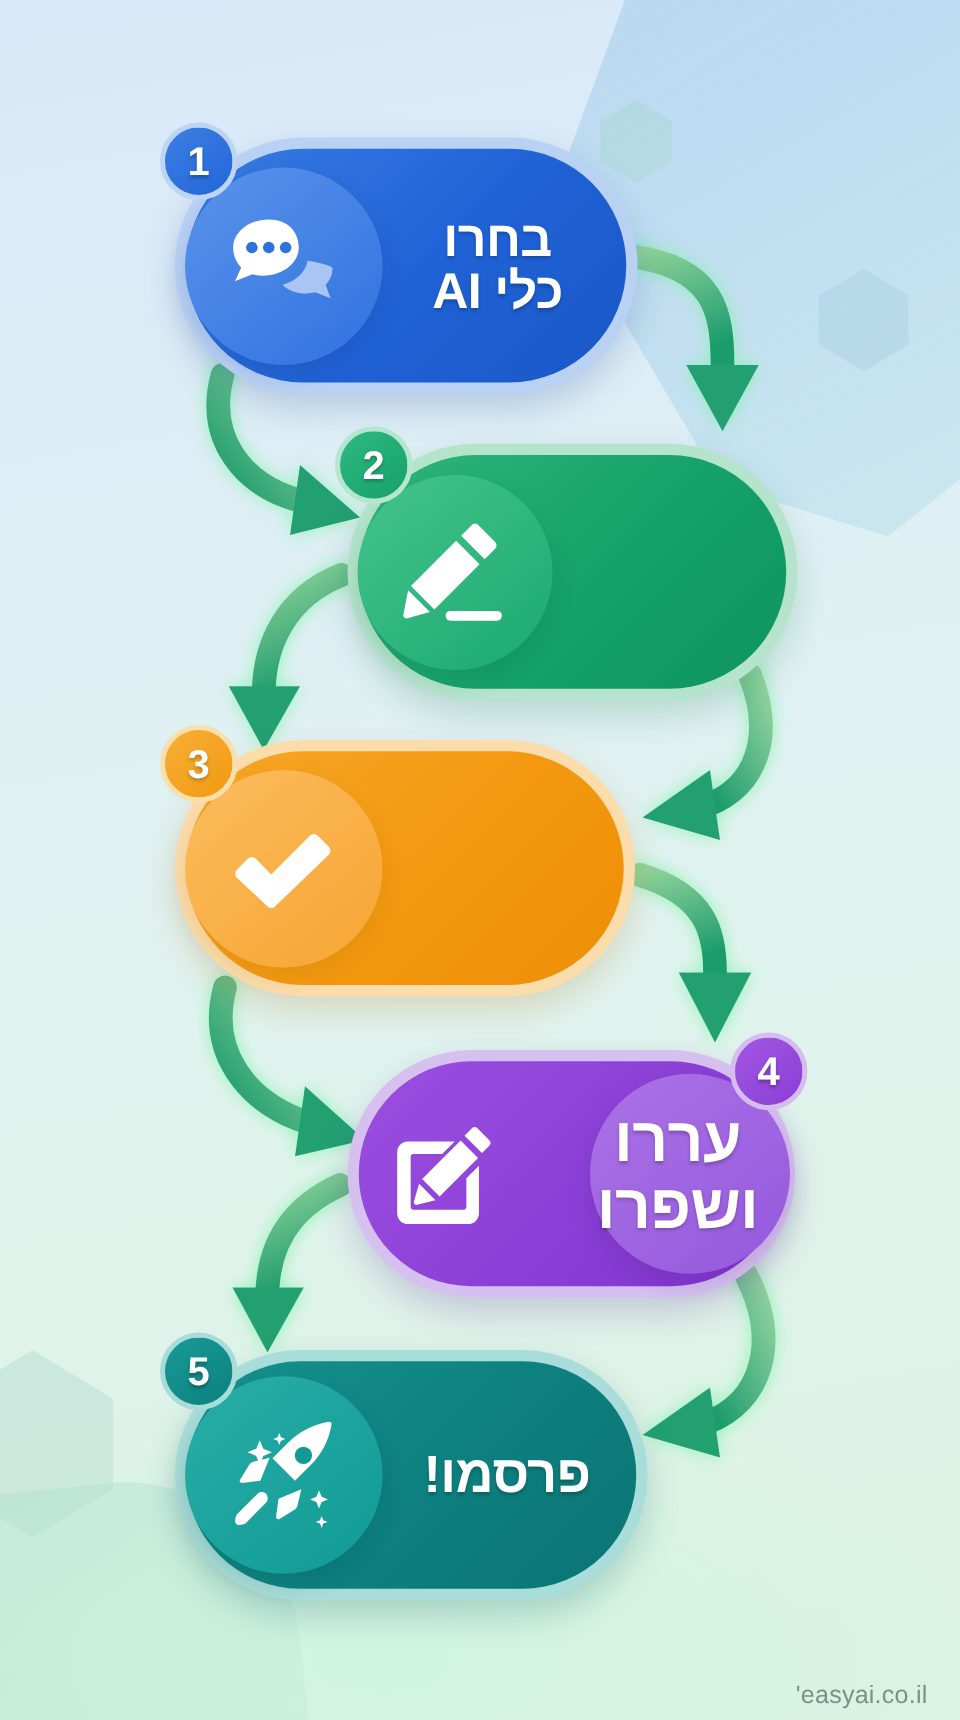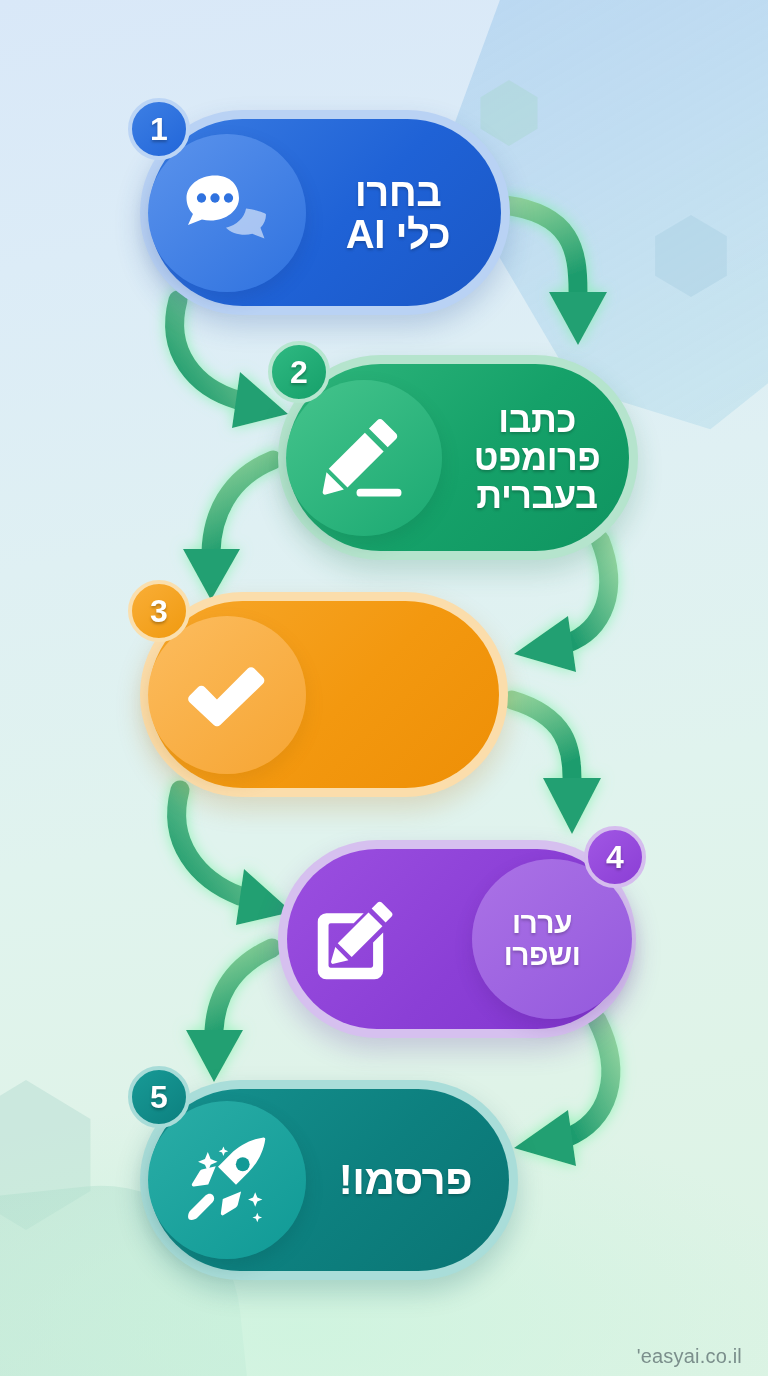--- a/index.html
+++ b/index.html
@@ -193,21 +193,21 @@
   }
   #step4 .pill-inner {
     background: linear-gradient(135deg, #9b4fe0 0%, #8b3fd6 55%, #8135cf 100%);
   }
   #step4 .icon-circle {
     right: 4px; top: 50%; transform: translateY(-50%);
     width: 160px; height: 160px;
     background: linear-gradient(140deg, #ab72e6, #9459dd);
     box-shadow: 0 8px 18px rgba(70,30,120,.18);
   }
-  #step4 .label { right: 24px; top: 50%; transform: translateY(-50%); width: 140px; font-size: 30px; z-index: 3; }
+  #step4 .label { right: 24px; top: 50%; transform: translateY(-50%); width: 140px; font-size: 50px; z-index: 3; }
   #step4 .badge {
     right: -10px; top: -14px;
     background: linear-gradient(140deg, #a157e4, #8b3ed5);
     border: 4px solid #d5bdee;
   }
 
   
   #step5 { left: 140px; top: 1080px; width: 378px; height: 200px; }
   #step5 .pill {
     background: #a9ddd9;
@@ -338,23 +338,20 @@
     <div class="pill">
       <div class="pill-inner"></div>
       <div class="icon-circle">
         <svg class="icon-svg" viewBox="0 0 64 64">
           <path d="M44.5 6.8l8.9 8.9c1 1 1 2.6 0 3.6l-5.6 5.6-12.5-12.5 5.6-5.6c1-1 2.6-1 3.6 0z" fill="#ffffff"></path>
           <path d="M32.6 15.1l12.5 12.5L21 51.7l-12.5-12.5L32.6 15.1z" fill="#ffffff"></path>
           <path d="M7 41.5L18.6 53 6.6 56.4c-1.3.4-2.5-.8-2.1-2.1L7 41.5z" fill="#ffffff"></path>
           <rect x="27" y="52.5" width="30" height="5.2" rx="2.6" fill="#ffffff"></rect>
         </svg>
       </div>
-      <div class="label">כתבו
-פרומפט
-בעברית</div>
     </div>
     <div class="badge">2</div>
   </div>
 
   <div class="step" id="step3">
     <div class="pill">
       <div class="pill-inner"></div>
       <div class="icon-circle">
         <svg class="icon-svg" viewBox="0 0 64 64">
           <path d="M7 32.5l5.8-5.8a3 3 0 0 1 4.3 0l8.2 8.3 20.6-20.6a3 3 0 0 1 4.3 0l5.8 5.8a3 3 0 0 1 0 4.3L27.5 52c-1.2 1.2-3.1 1.2-4.3 0L7 36.8a3 3 0 0 1 0-4.3z" fill="#ffffff"></path>

